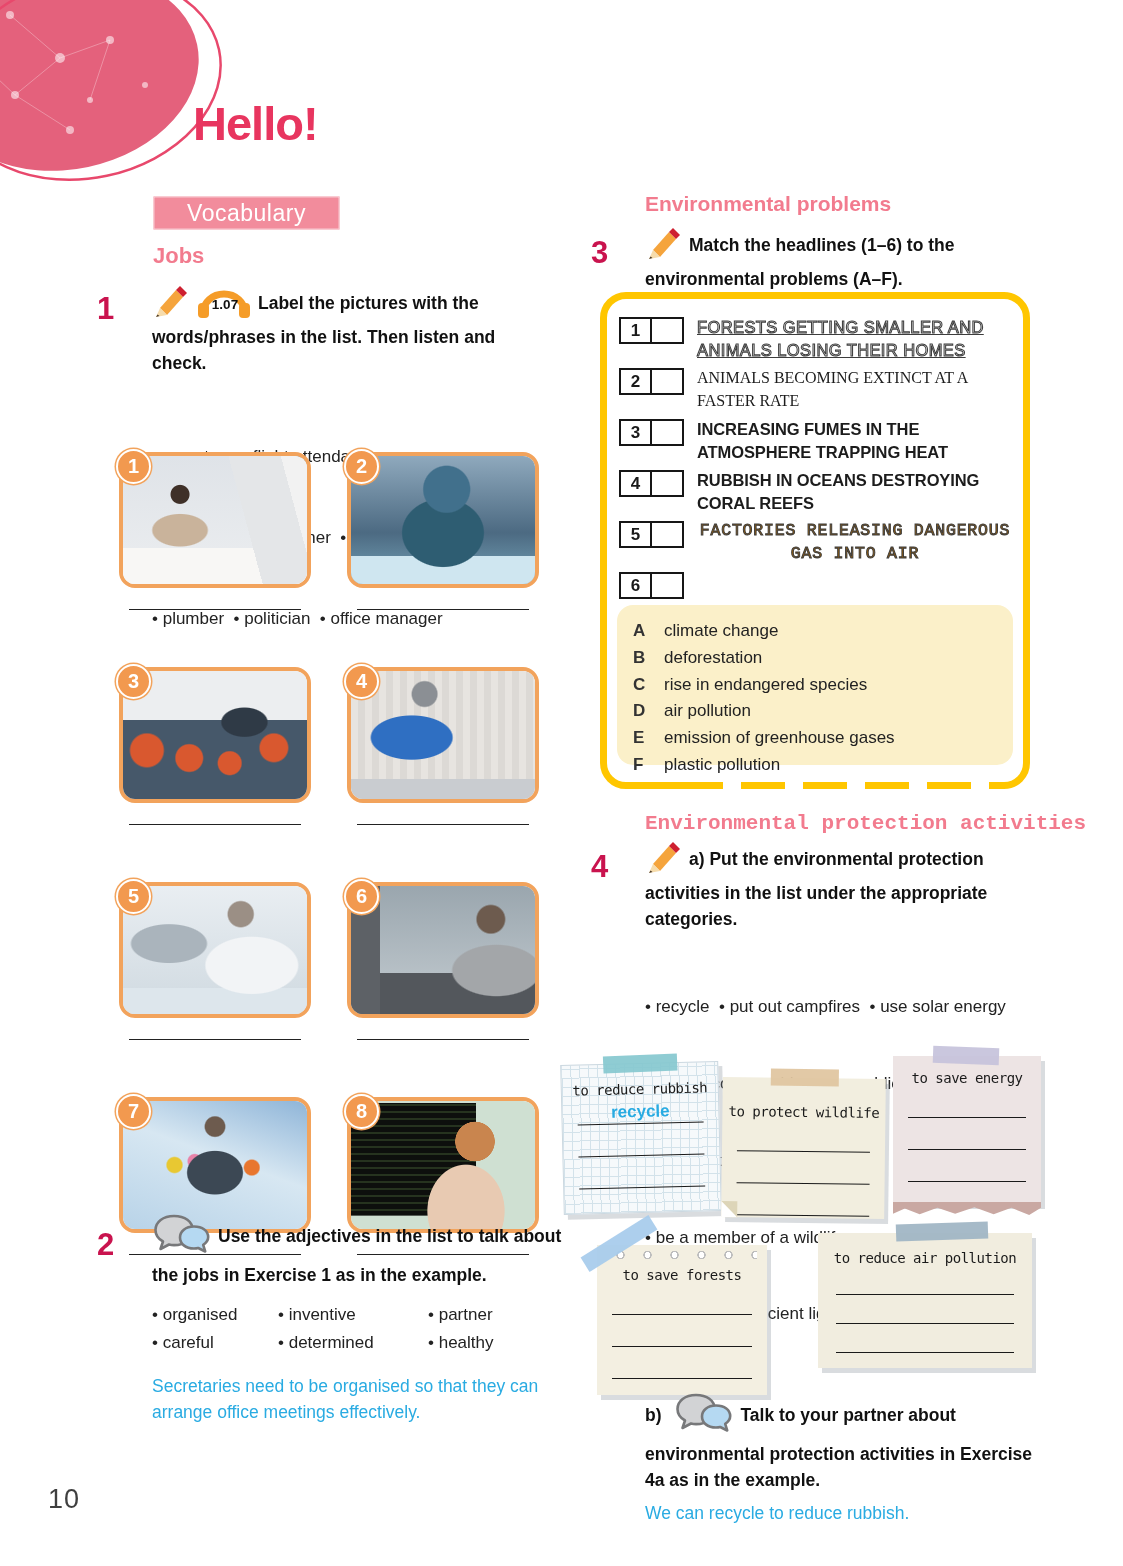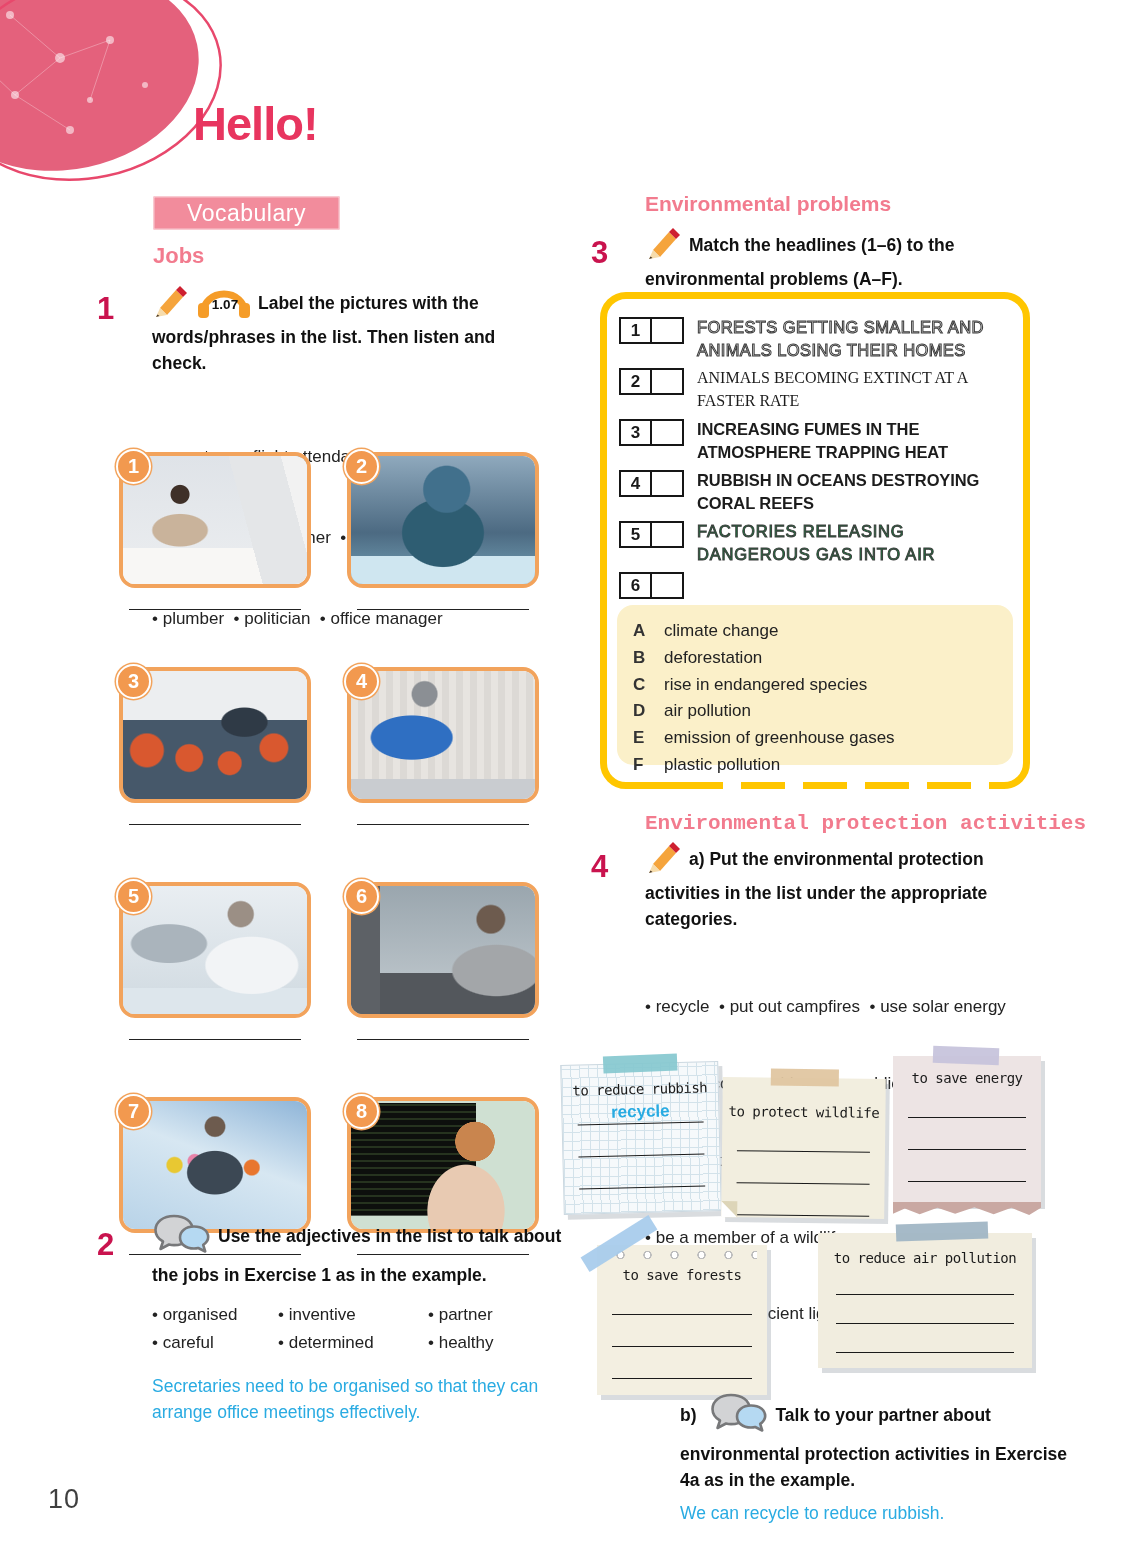--- a/index.html
+++ b/index.html
@@ -101,24 +101,24 @@
   .ybox { left:600px; top:292px; width:430px; height:497px; border:7px solid #FFC600; border-radius:26px; background:#fff; }
   .dash-mask { position:absolute; bottom:-7px; left:72px; right:16px; height:7px;
                background:repeating-linear-gradient(90deg, transparent 0 44px, #fff 44px 62px); }
   .hl-rows { padding:17px 6px 0 12px; }
   .hl-row { display:flex; align-items:flex-start; margin-bottom:6px; }
   .hlbox { display:flex; border:2.2px solid #161616; height:27px; background:#fff; flex:0 0 auto; margin-top:1px; }
   .hlbox .n { width:31px; border-right:2.2px solid #161616; font-weight:bold; font-size:17px;
               display:flex; align-items:center; justify-content:center; }
   .hlbox .a { width:30px; }
   .hl-text { margin-left:13px; width:316px; font-size:16.5px; line-height:22.5px; color:#1c1c1c; }
-  .f-outline-sans { letter-spacing:.4px; color:#fff; -webkit-text-stroke:1.05px #3d3d3d; }
+  .f-outline-sans { letter-spacing:.4px; color:#fff;text-decoration:underline; -webkit-text-stroke:1.05px #3d3d3d; }
   .f-serif { font-family:"Liberation Serif", serif; font-size:16px; }
   .f-bold-sans { font-weight:bold; letter-spacing:-.1px; }
-  .f-outline-serif { font-family:Liberation Sans, sans-serif; letter-spacing:.8px; color:#15803d; -webkit-text-stroke:1px #3d3d3d; }
+  .f-outline-serif { font-family:Liberation Mono, monospace; letter-spacing:.8px; color:#a16207;text-align:center; -webkit-text-stroke:1px #3d3d3d; }
   @supports not (-webkit-text-stroke:1px #000) { .f-outline-sans,.f-outline-serif { color:#5a5a5a; } }
   .cream { margin:6px 10px 0 10px; background:#FBF0C9; border-radius:16px; padding:13px 0 10px 16px; height:160px; }
   .opt { display:flex; font-size:17px; line-height:26.8px; color:#222; }
   .opt .L { width:31px; font-weight:bold; color:#333; }
 
   .ex4a-block { left:645px; top:842px; width:402px; }
   .acts { margin-top:11px; font-size:17px; line-height:25.6px; color:#222; white-space:pre-wrap; }
 
   
   .note { position:absolute; box-shadow:4px 5px 0 rgba(120,130,140,.28); }
@@ -148,21 +148,21 @@
   .n4 .perf { position:absolute; top:5px; left:10px; right:10px; height:10px;
               background-image:radial-gradient(circle 4px, #fff 0 2.8px, #bdbdbd 2.8px 4px, transparent 4.4px);
               background-size:27px 10px; background-repeat:repeat-x; }
   .n4 .tape { left:-18px; top:-10px; width:80px; background:#A6CBEC; transform:rotate(-32deg); }
   .n4 .note-title { margin-top:22px; }
   .n5 { left:818px; top:1233px; width:214px; height:135px; background:#F1EDDF; }
   .n5 .tape { left:78px; top:-10px; width:92px; background:#9EB4C3; transform:rotate(-2deg); }
   .n5 .note-title { margin-top:17px; }
   .n5 .nl { margin:28px 18px 0; }
 
-  .ex4b-block { left:680px; top:1392px; width:402px; }
+  .ex4b-block { left:645px; top:1392px; width:402px; }
   .ex4b-block .example-blue { margin-top:7px; }
 
   .pagenum { left:48px; top:1484px; font-size:27px; color:#3f3f3f; font-weight:400; letter-spacing:1px; }
 </style>
 </head>
 <body>
 
 <div class="page">
 
   <svg class="blob" width="290" height="225" viewBox="0 0 290 225">

